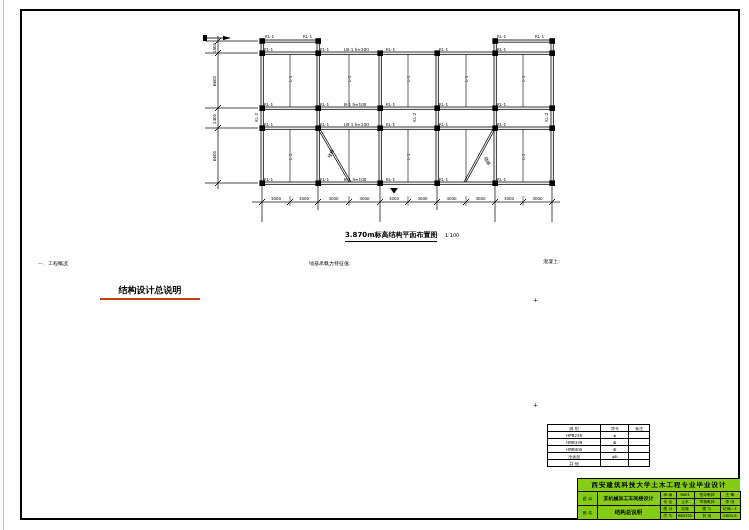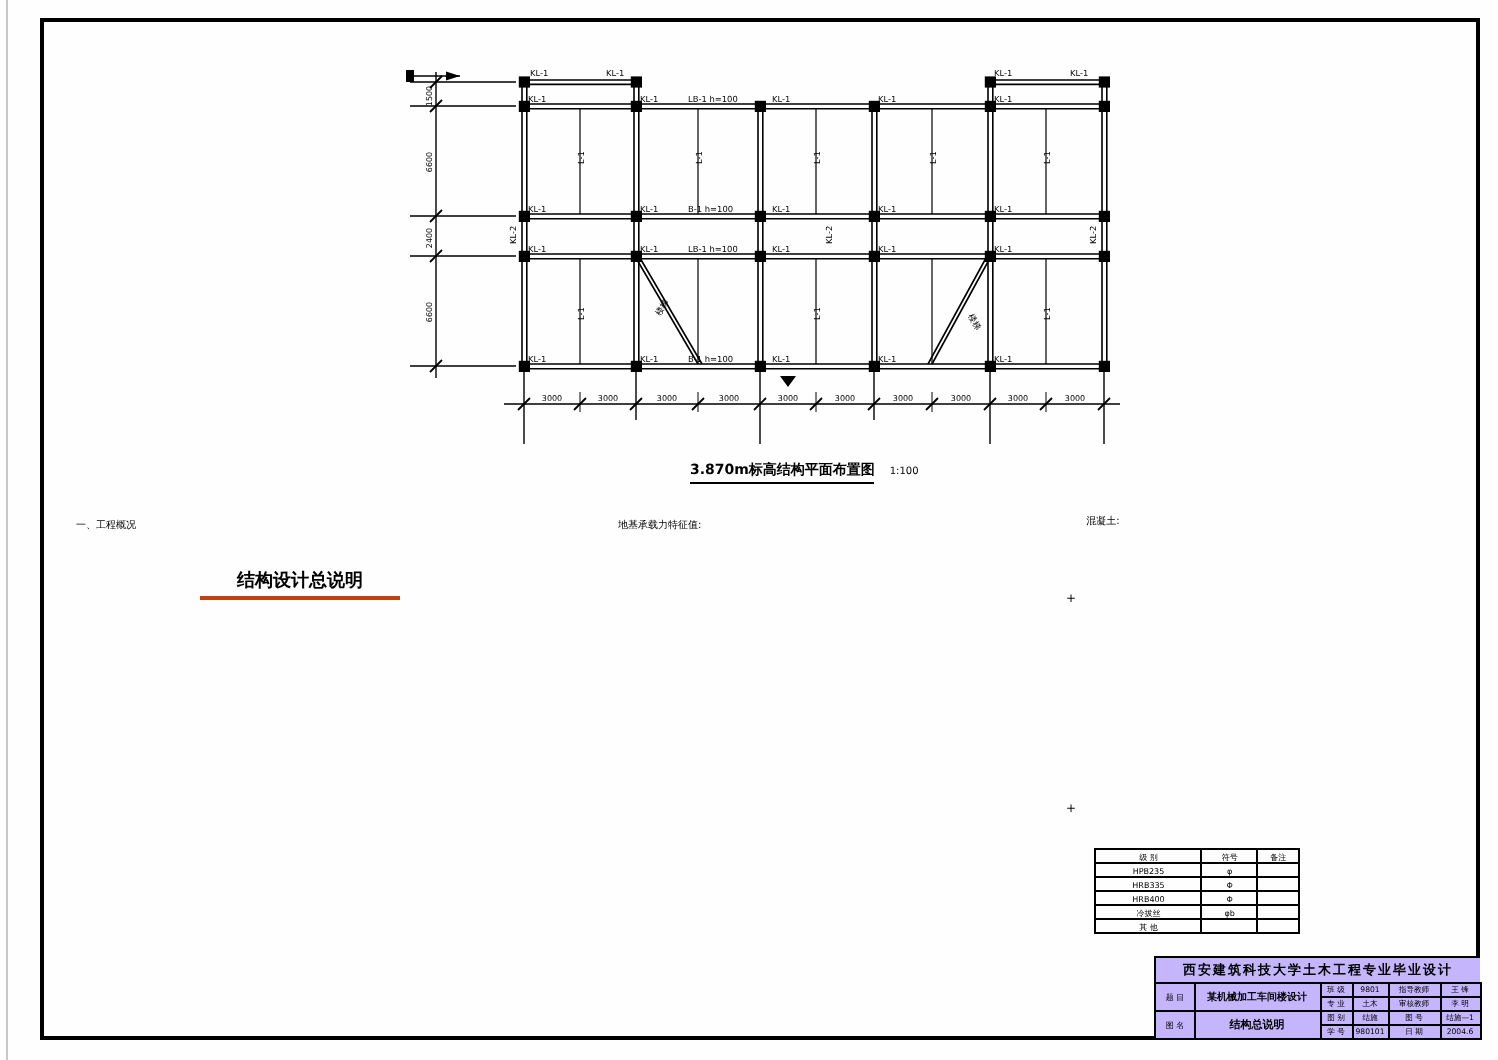--- a/index.html
+++ b/index.html
@@ -17,21 +17,21 @@
     font-size:9px;font-weight:bold;border-bottom:2px solid #c2410c;padding-bottom:1px;margin-top:37px;}
   #caption-wrap{position:absolute;left:345px;top:230px;font-size:7px;font-weight:bold;white-space:nowrap;}
   #caption-main{display:inline-block;border-bottom:1.6px solid #000;padding-bottom:.5px;text-align:center;}
   #caption-scale{display:inline-block;font-size:5px;font-weight:normal;margin-left:5px;}
   #rebar-table{position:absolute;left:547px;top:424px;width:103px;border-collapse:collapse;}
   #rebar-table td{border:1px solid #000;font-size:4px;height:6px;padding:0 1px;
     white-space:nowrap;overflow:hidden;text-align:center;}
   #rebar-table td:first-child{width:55px;} #rebar-table td:nth-child(2){width:27px;}
   #rebar-table td:nth-child(3){width:19px;}
   #title-block{position:absolute;left:577px;top:478px;width:162px;height:40px;
-    border-left:1.2px solid #000;border-top:1.2px solid #000;background:#c4b5fd;}
+    border-left:1.2px solid #000;border-top:1.2px solid #000;background:#84cc16;}
   #tb-header{position:absolute;left:0;top:0;width:162px;height:12px;border-bottom:1px solid #000;
     font-size:6.5px;font-weight:bold;text-align:center;line-height:12px;letter-spacing:1px;white-space:nowrap;}
   .tb-cell{position:absolute;border-right:.8px solid #000;border-bottom:.8px solid #000;
     font-size:4px;display:flex;align-items:center;justify-content:center;overflow:hidden;white-space:nowrap;}
   #tb-title-label{left:0;top:12px;width:19px;height:14px;}
   #tb-project{left:19px;top:12px;width:63px;height:14px;font-size:5px;font-weight:bold;}
   #tb-name-label{left:0;top:26px;width:19px;height:14px;}
   #tb-sheet{left:19px;top:26px;width:63px;height:14px;font-size:5.5px;font-weight:bold;}
   #tb-grid{position:absolute;left:82px;top:12px;width:80px;height:28px;}
   .tbg{position:absolute;border-right:.8px solid #000;border-bottom:.8px solid #000;font-size:3.8px;

